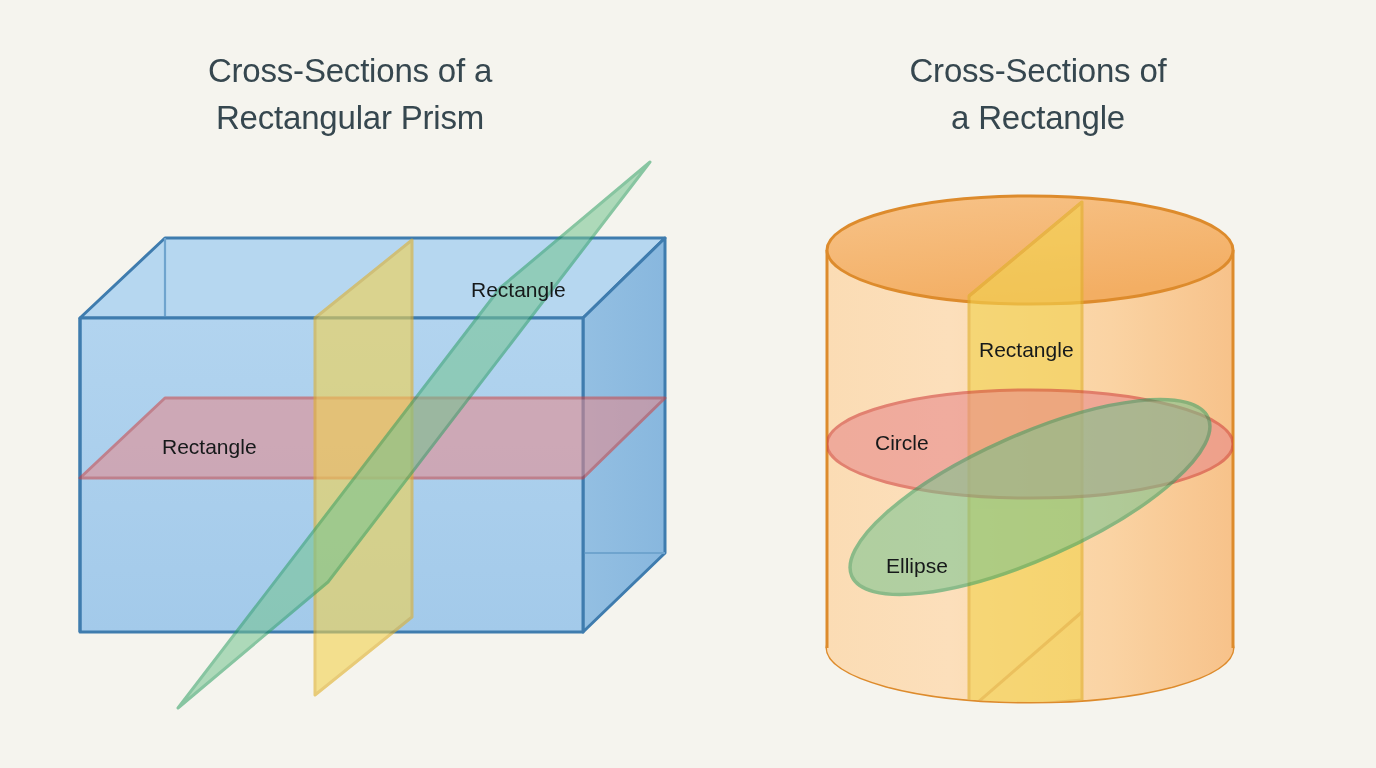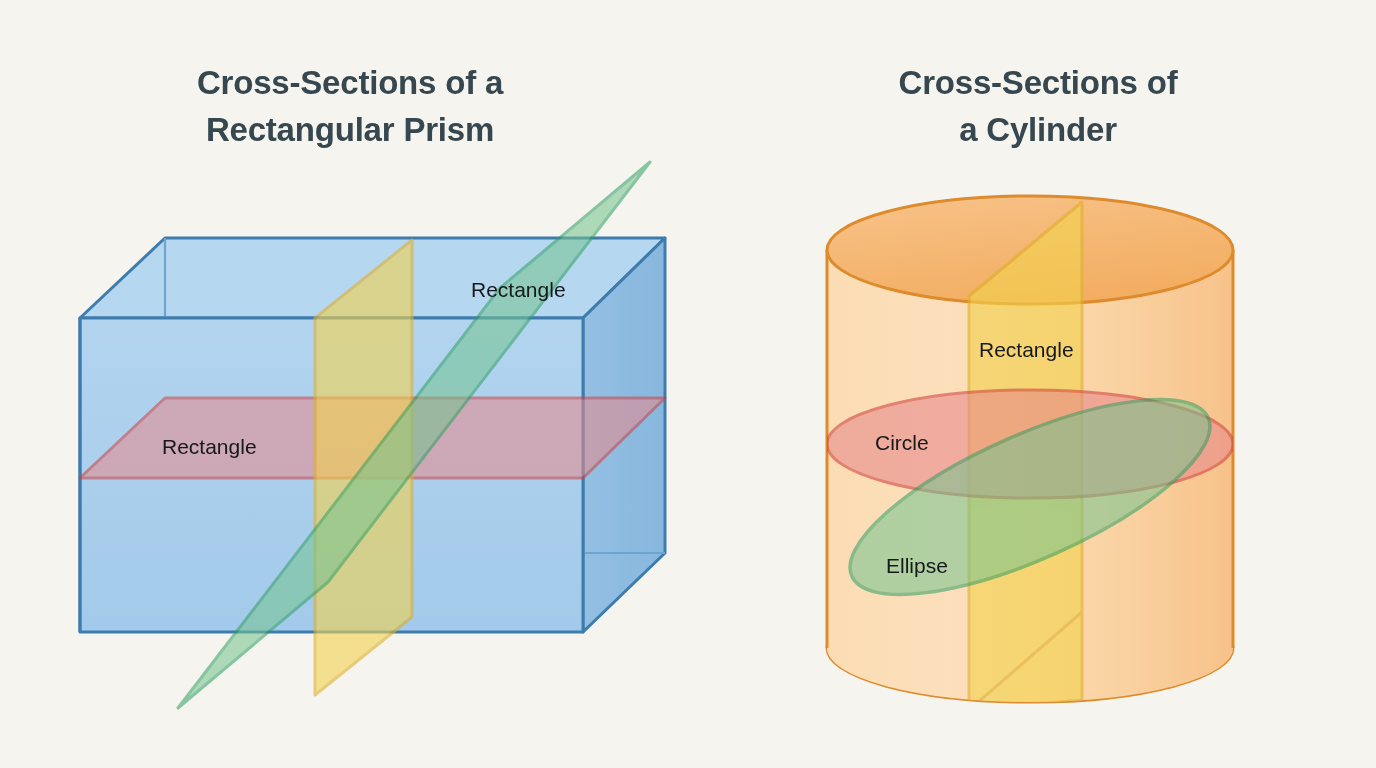--- a/index.html
+++ b/index.html
@@ -22,26 +22,26 @@
   .panel {
     position: absolute;
     top: 0;
     height: 768px;
   }
   #panel-prism { left: 0; width: 700px; }
   #panel-cylinder { left: 700px; width: 676px; }
 
   .panel-title {
     position: absolute;
-    top: 60px;
+    top: 48px;
     left: 0;
     width: 100%;
     text-align: center;
     font-size: 33px;
-    font-weight: bold;
+    font-weight: normal;
     line-height: 1.42;
     color: #36474f;
     letter-spacing: -0.2px;
     white-space: pre-line;
   }
 
   svg.figure {
     position: absolute;
     left: 0;
     top: 0;
@@ -102,21 +102,21 @@
     <g opacity="0.55">
       <polygon points="178,708 500,288 650,162 328,582" fill="#74c48f" stroke="#2f9f63" stroke-width="3" stroke-linejoin="round"></polygon>
     </g>
 
     <text class="shape-label" x="162" y="454">Rectangle</text>
     <text class="shape-label" x="471" y="297">Rectangle</text>
   </svg>
 
   <div class="panel" id="panel-cylinder">
     <div class="panel-title">Cross-Sections of
-a Cylinder</div>
+a Rectangle</div>
   </div>
 
   <svg class="figure" id="svg-cylinder" viewBox="0 0 1376 768">
     <defs>
       <linearGradient id="cylBodyGrad" x1="0" y1="0" x2="1" y2="0">
         <stop offset="0%" stop-color="#fbdcb4"></stop>
         <stop offset="30%" stop-color="#fcdfbb"></stop>
         <stop offset="70%" stop-color="#fad3a3"></stop>
         <stop offset="100%" stop-color="#f7c28a"></stop>
       </linearGradient>

